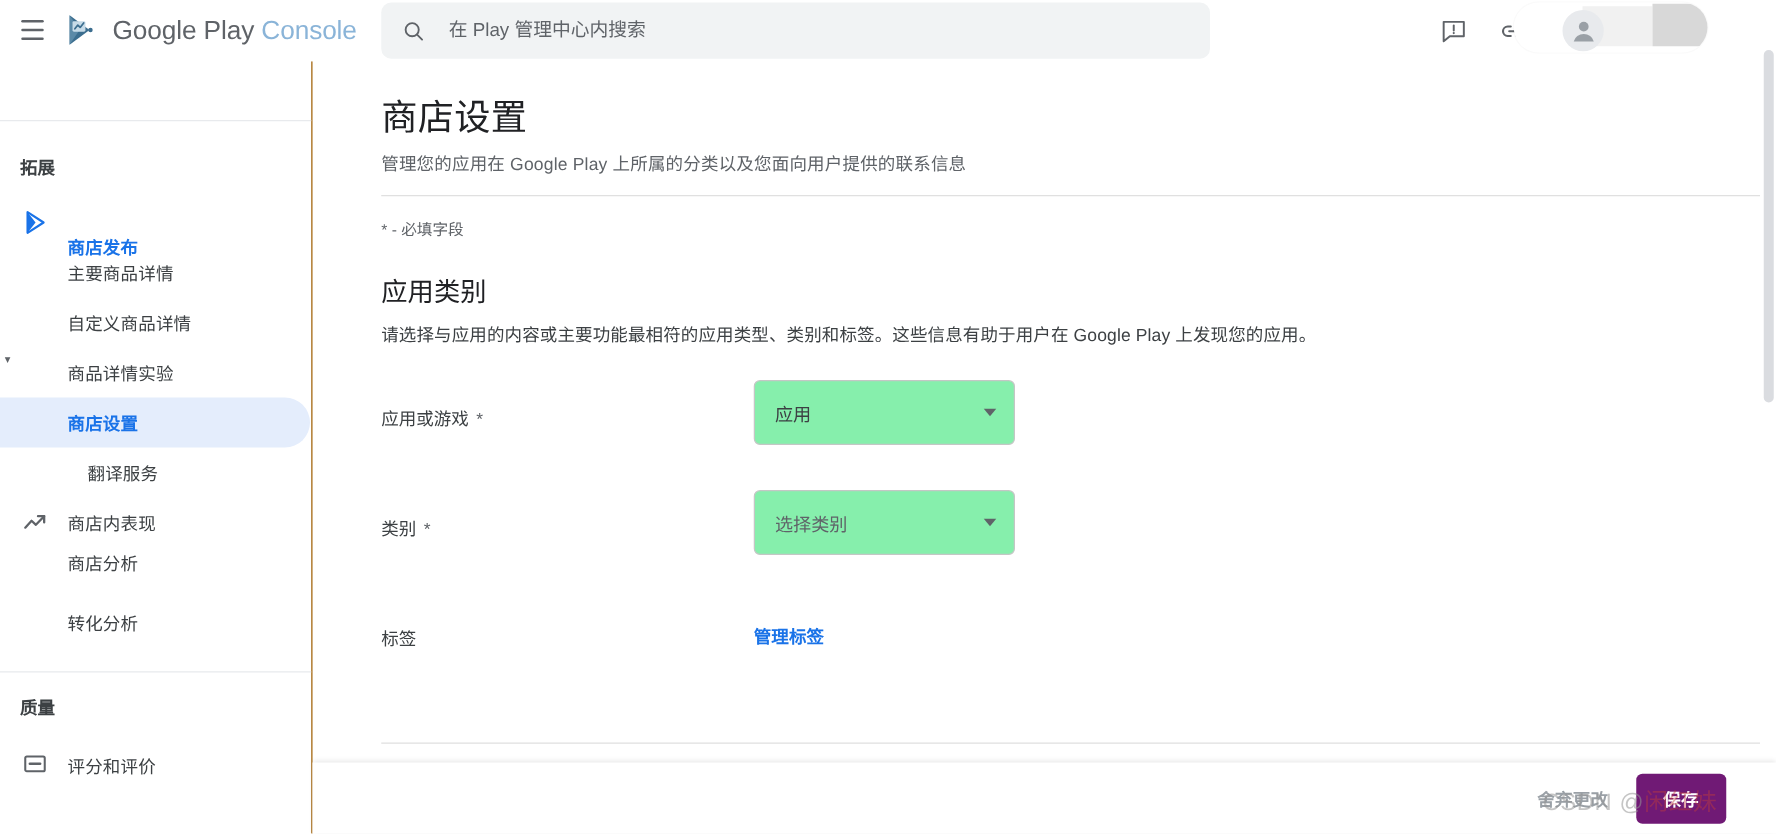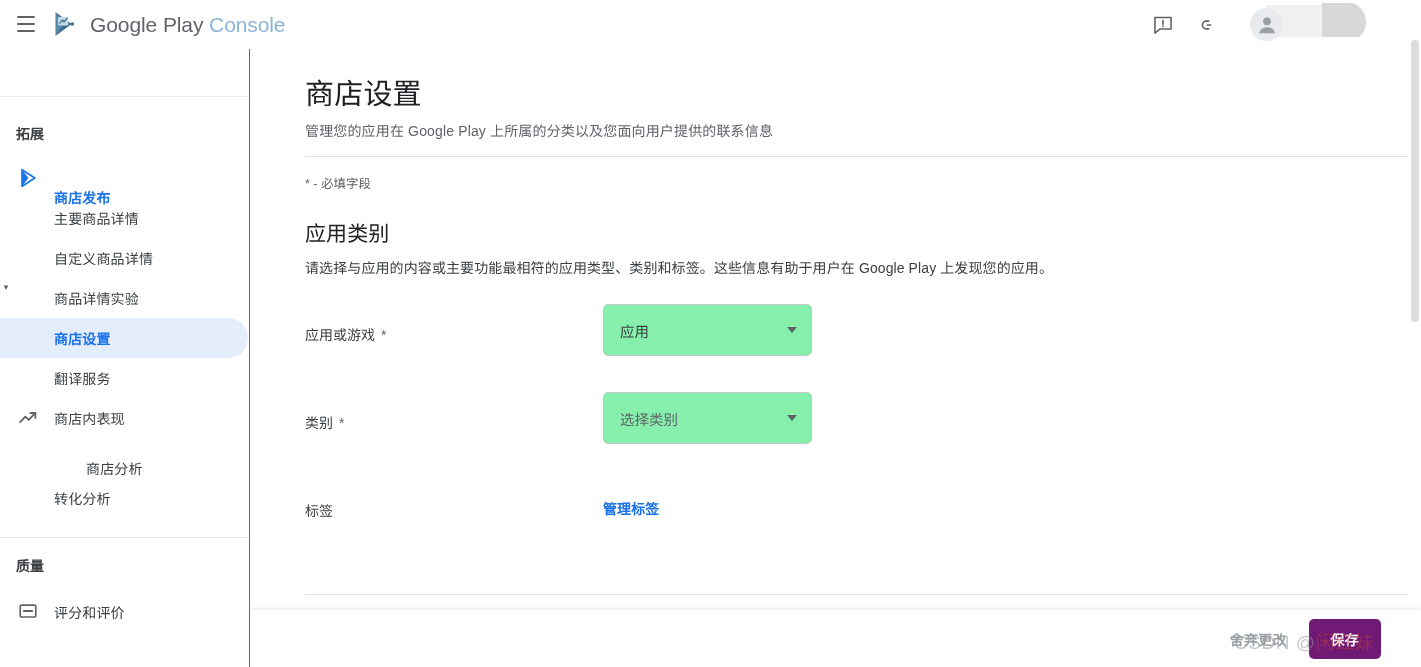--- a/index.html
+++ b/index.html
@@ -281,20 +281,27 @@
         <path d="M5 3.5 L5 28.5 L13.5 16 Z" fill="#5b8aa8"></path>
         <rect x="7.5" y="8.5" width="11" height="9" rx="1.2" fill="#c7dbe8"></rect>
         <polyline points="9.5,15 12,11.8 14,13.8 17,10" fill="none" stroke="#3c6e8f" stroke-width="1.5" stroke-linecap="round" stroke-linejoin="round"></polyline>
         <circle cx="22.8" cy="16" r="1.9" fill="#3c6e8f"></circle>
       </svg>
       <div class="brand-text">
         <span class="bt-google">Google</span><span>&nbsp;</span><span class="bt-play">Play</span><span>&nbsp;</span><span class="bt-console">Console</span>
       </div>
     </div>
 
+    <div class="searchbar">
+      <svg class="s-icon" viewBox="0 0 24 24">
+        <circle cx="10.5" cy="10.5" r="6.3" fill="none" stroke="#5f6368" stroke-width="1.8"></circle>
+        <line x1="15.2" y1="15.2" x2="20" y2="20" stroke="#5f6368" stroke-width="1.8" stroke-linecap="round"></line>
+      </svg>
+      <div class="s-placeholder">在 Play 管理中心内搜索</div>
+    </div>
 
     <div class="topicons">
       <div class="ticon">
         <svg width="22" height="22" viewBox="0 0 24 24">
           <path d="M3.2 3.8 h17.6 v12.6 h-12.2 l-5.4 4.4 z" fill="none" stroke="#5f6368" stroke-width="1.7" stroke-linejoin="round"></path>
           <line x1="12" y1="7" x2="12" y2="11.4" stroke="#5f6368" stroke-width="1.7" stroke-linecap="round"></line>
           <circle cx="12" cy="13.6" r="0.95" fill="#5f6368"></circle>
         </svg>
       </div>
       <div class="ticon">
@@ -361,36 +368,36 @@
     </div>
 
     <div class="sb-item is-child" style="top:229px;">
       <div class="sb-lbl">商品详情实验</div>
     </div>
 
     <div class="sb-item is-child is-active" style="top:269px;">
       <div class="sb-lbl">商店设置</div>
     </div>
 
-    <div class="sb-item is-child" style="top:309px;">
+    <div class="sb-item is-child" style="top:309px;margin-left:16px;">
       <div class="sb-lbl">翻译服务</div>
     </div>
 
     <div class="sb-item" style="top:349px;">
 
       <div class="sb-ico">
         <svg width="22" height="22" viewBox="0 0 24 24">
           <polyline points="3.5,16.5 9,10.5 12.8,14 20,6.5" fill="none" stroke="#5f6368" stroke-width="2" stroke-linecap="round" stroke-linejoin="round"></polyline>
           <polyline points="14.6,6.5 20,6.5 20,11.9" fill="none" stroke="#5f6368" stroke-width="2" stroke-linecap="round" stroke-linejoin="round"></polyline>
         </svg>
       </div>
       <div class="sb-lbl">商店内表现</div>
     </div>
 
-    <div class="sb-item is-child" style="top:399px;margin-left:32px;">
+    <div class="sb-item is-child" style="top:381px;">
       <div class="sb-lbl">商店分析</div>
     </div>
 
     <div class="sb-item is-child" style="top:429px;">
       <div class="sb-lbl">转化分析</div>
     </div>
 
     <div class="sb-divider" style="top:488px;"></div>
 
     <div class="sb-section-title" style="top:506px;">质量</div>

